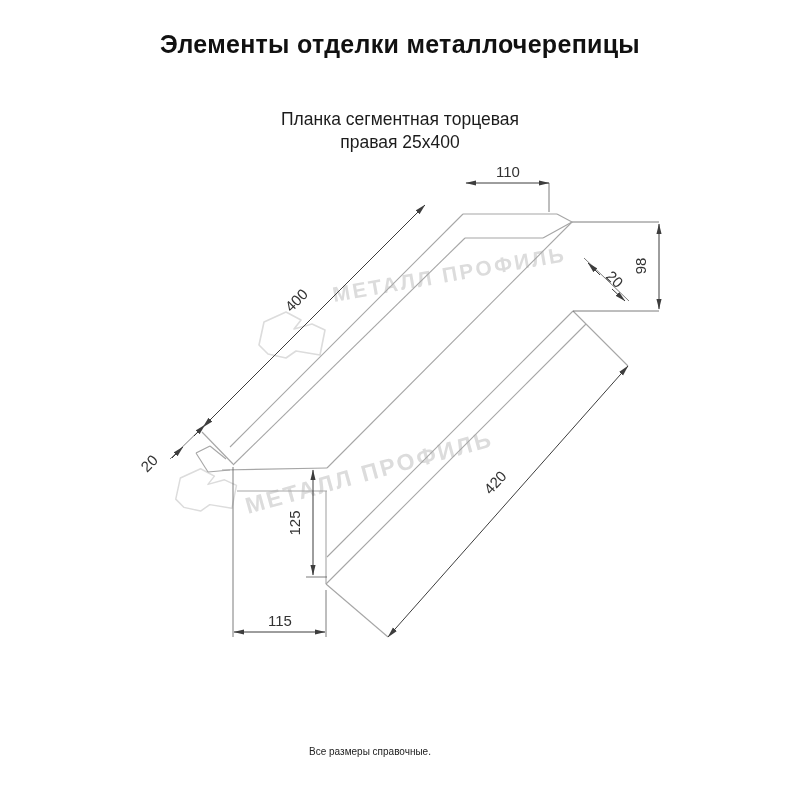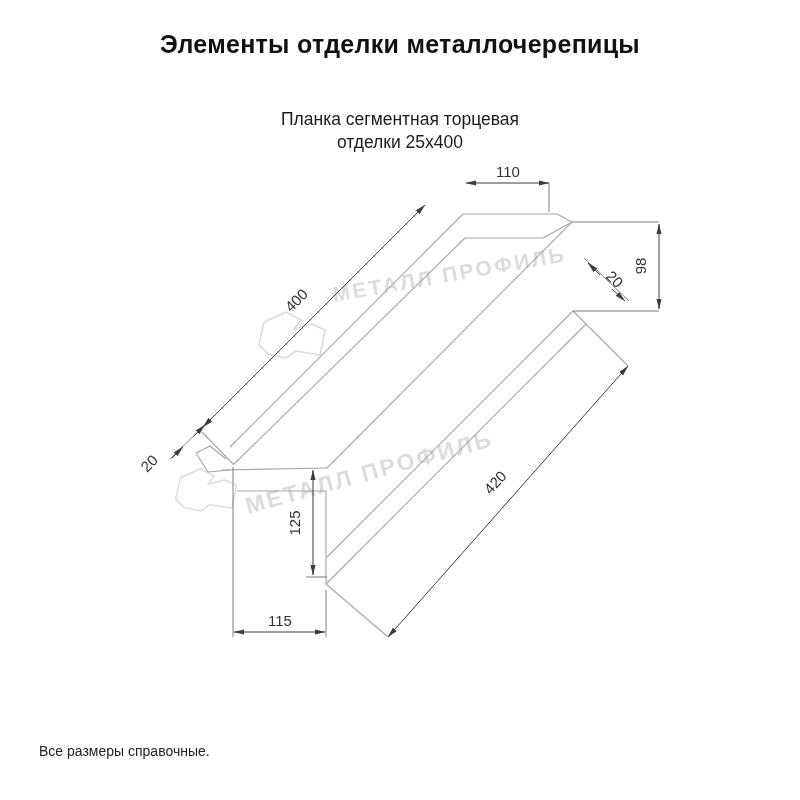--- a/index.html
+++ b/index.html
@@ -3,40 +3,40 @@
 <meta charset="utf-8">
 <style>
   html,body{margin:0;padding:0;background:#ffffff;}
   .page{position:relative;width:800px;height:800px;background:#fff;overflow:hidden;
         font-family:"Liberation Sans", sans-serif;}
   .abs{position:absolute;}
   .title{top:30px;left:0;width:800px;text-align:center;font-size:25px;font-weight:bold;
          color:#111;letter-spacing:0.3px;}
   .subtitle{top:108px;left:0;width:800px;text-align:center;font-size:17.5px;color:#1c1c1c;
             line-height:23px;}
-  .footer{top:738px;left:39px;width:700px;font-size:14px;color:#222;line-height:27px;}
+  .footer{top:738px;left:20px;width:700px;font-size:10px;color:#222;line-height:27px;text-align:center;}
   svg{position:absolute;top:0;left:0;}
   .obj{stroke:#a6a6a6;stroke-width:1.1;fill:none;}
   .ext{stroke:#5a5a5a;stroke-width:0.8;fill:none;}
   .dim{stroke:#3d3d3d;stroke-width:1;fill:none;}
   .dimtxt{fill:#333;font-size:15px;font-family:"Liberation Sans",sans-serif;text-anchor:middle;}
   .wm{fill:#dcdcdc;font-size:21px;font-weight:bold;letter-spacing:2.5px;
       font-family:"Liberation Sans",sans-serif;}
   .wmlogo{stroke:#dcdcdc;stroke-width:1.6;fill:none;stroke-linejoin:round;}
 </style>
 </head>
 <body>
 
 <div class="page">
 
   <div class="abs title">Элементы отделки металлочерепицы</div>
 
   <div class="abs subtitle">
     <div>Планка сегментная торцевая</div>
-    <div>отделки 25х400</div>
+    <div>правая 25х400</div>
   </div>
 
   <svg width="800" height="800" viewBox="0 0 800 800">
     <defs>
       <marker id="arrow" viewBox="0 0 10 6" refX="9.5" refY="3" markerWidth="11" markerHeight="7" orient="auto-start-reverse" markerUnits="userSpaceOnUse">
         <path d="M0,0.6 L10,3 L0,5.4 Z" fill="#3d3d3d"></path>
       </marker>
     </defs>
 
     <g>

